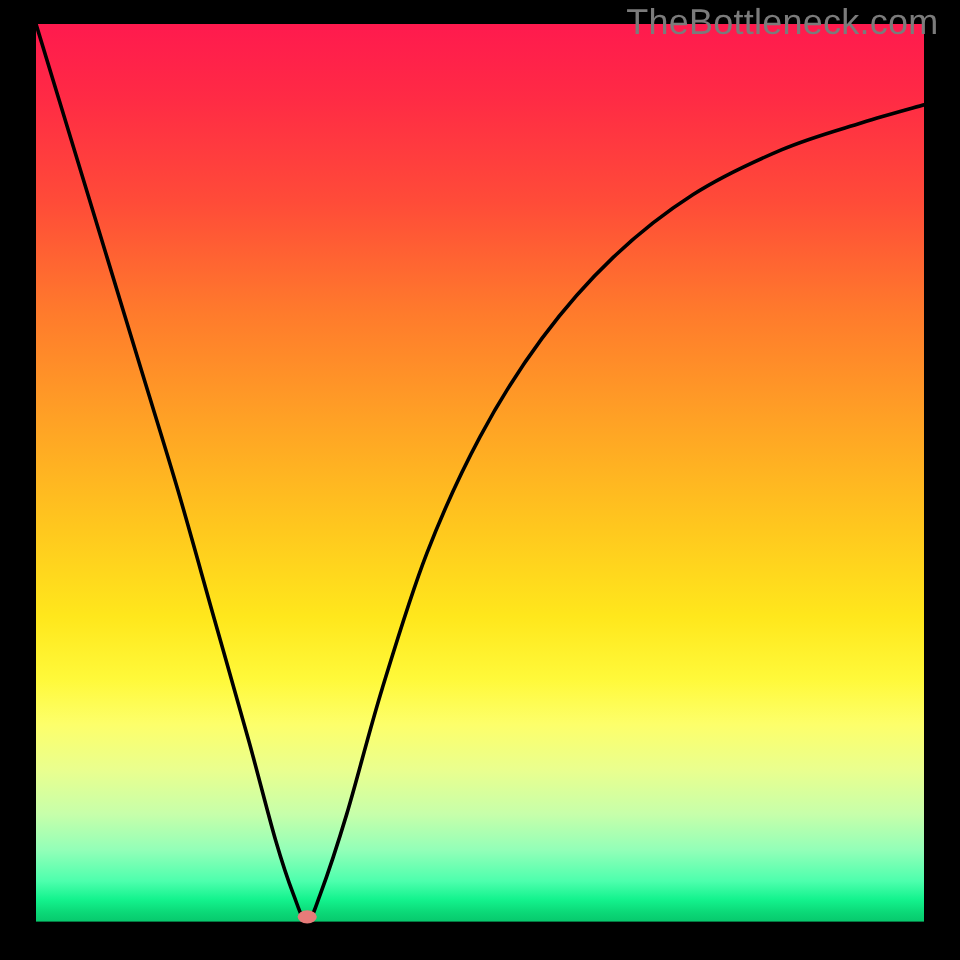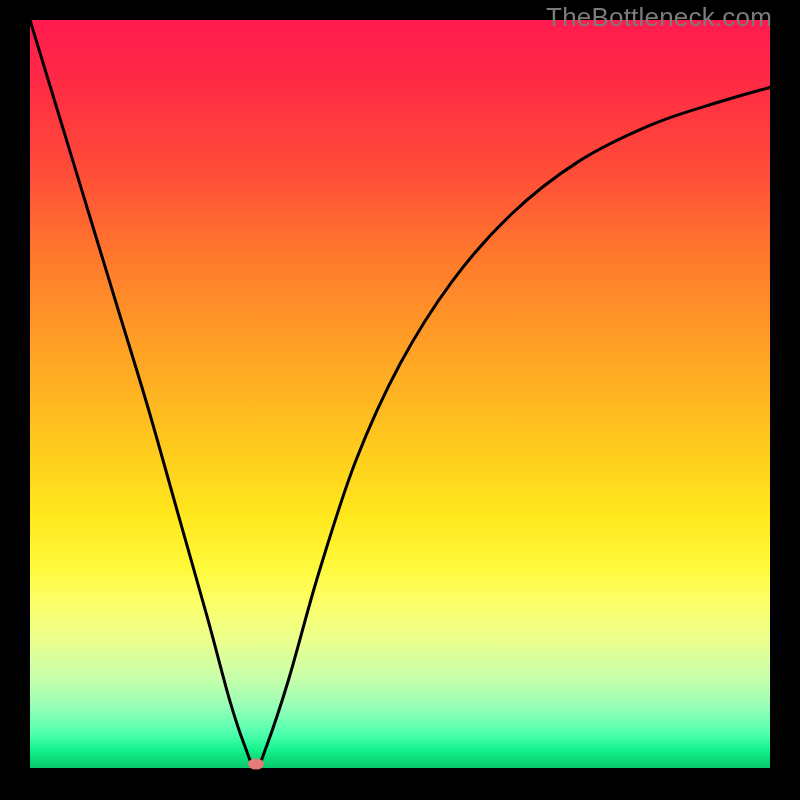--- a/index.html
+++ b/index.html
@@ -40,23 +40,23 @@
       #93ffb8 92%,
       #4dffad 95.5%,
       #14f38e 97.5%,
       #0bd877 99%,
       #07c96d 100%
     );
   }
   .watermark {
     position: absolute;
     top: 2px;
-    right: 28px;
+    right: 18px;
     color: #7b7b7b;
-    font-size: 26px;
+    font-size: 30px;
     letter-spacing: 0.2px;
     user-select: none;
   }
   svg.curve {
     position: absolute;
     left: 0;
     top: 0;
     width: 740px;
     height: 748px;
   }

